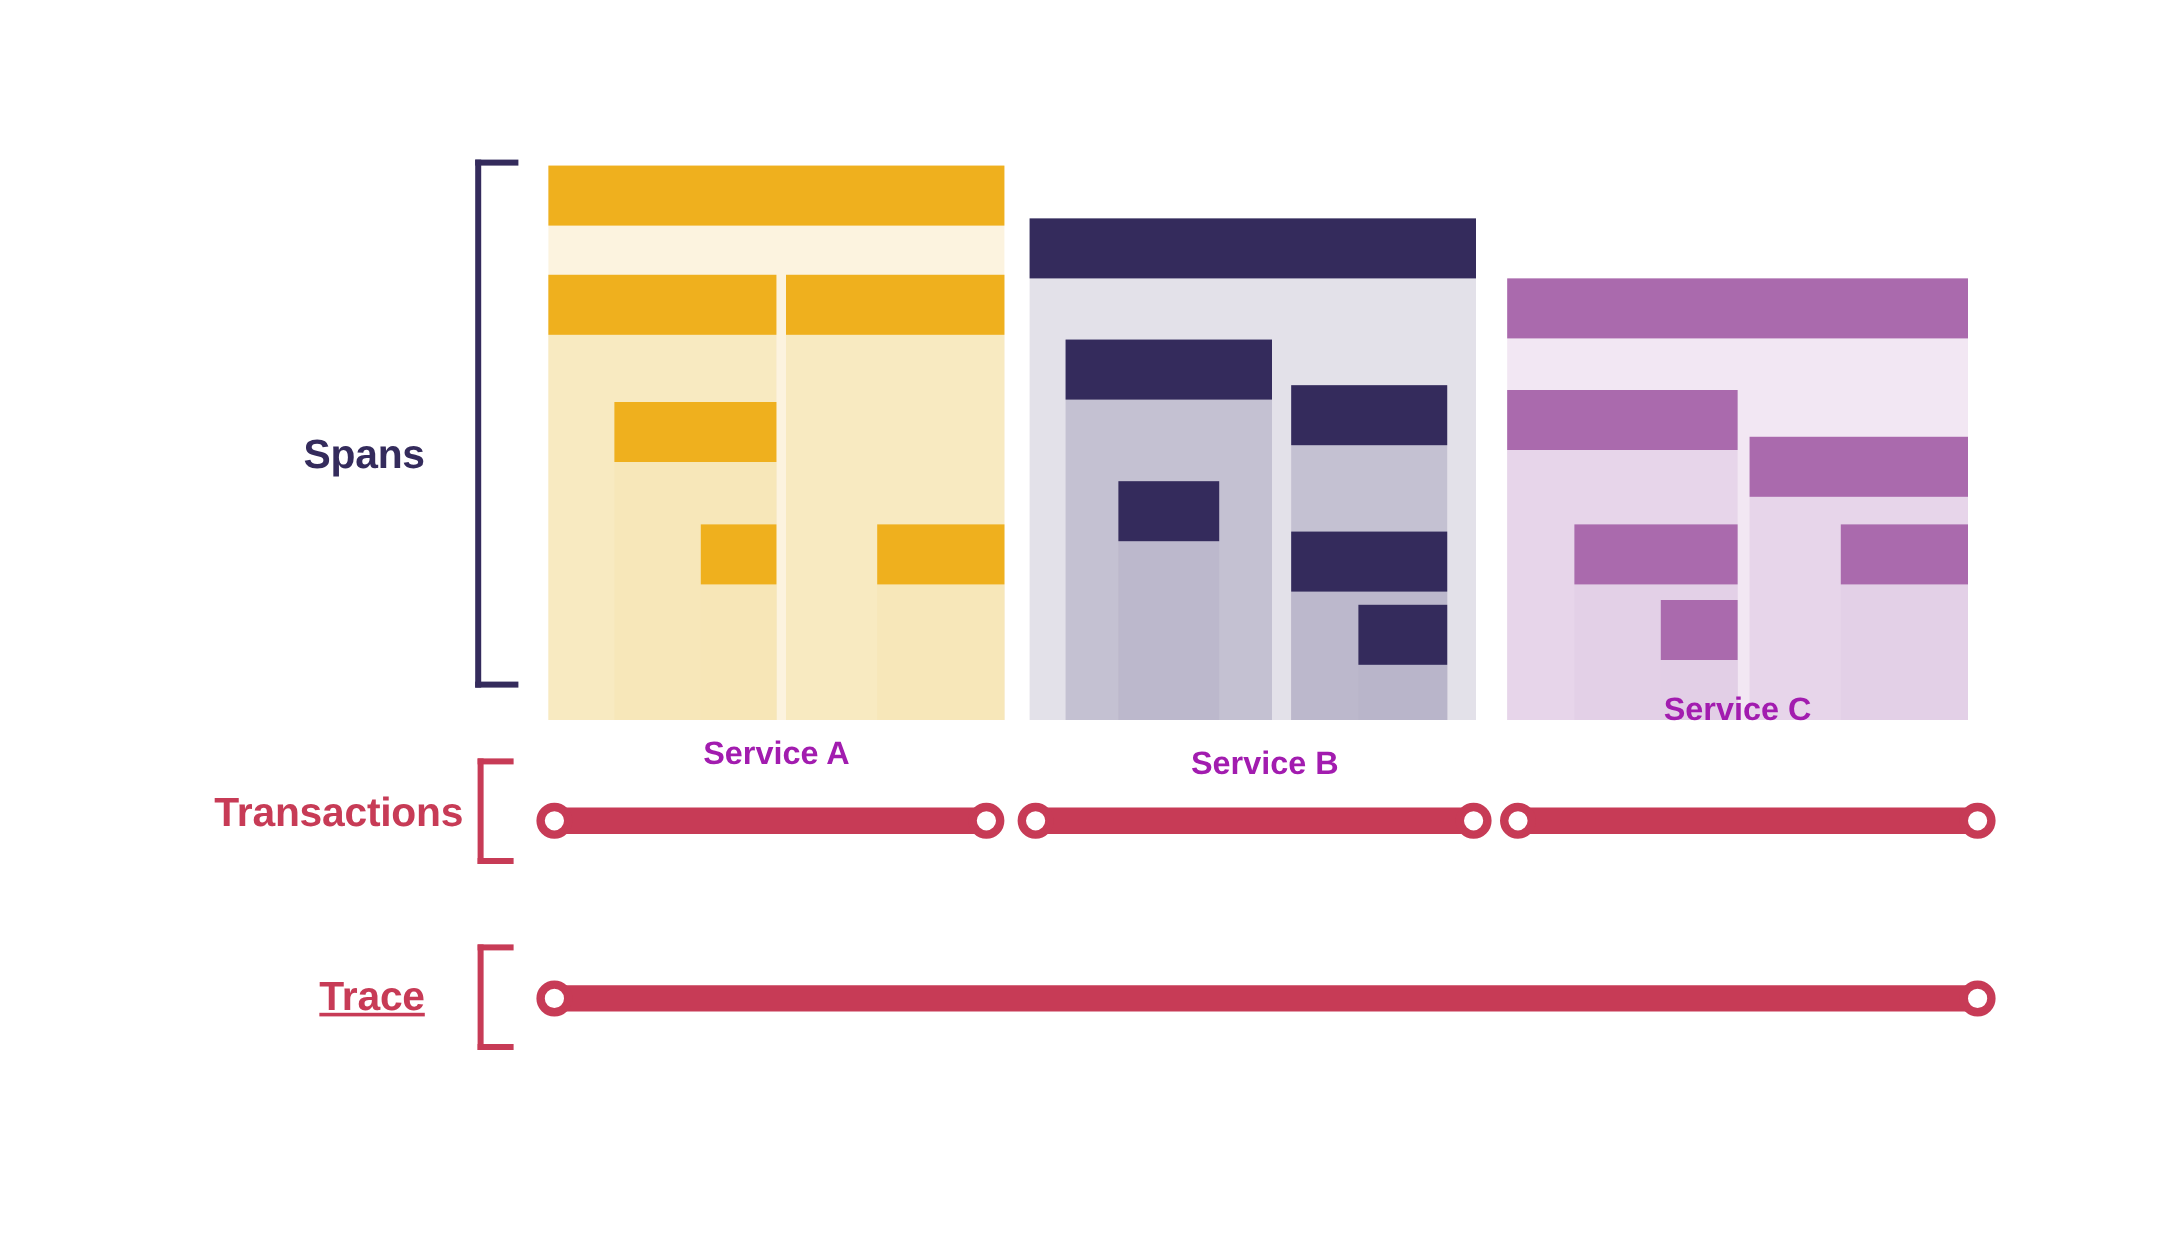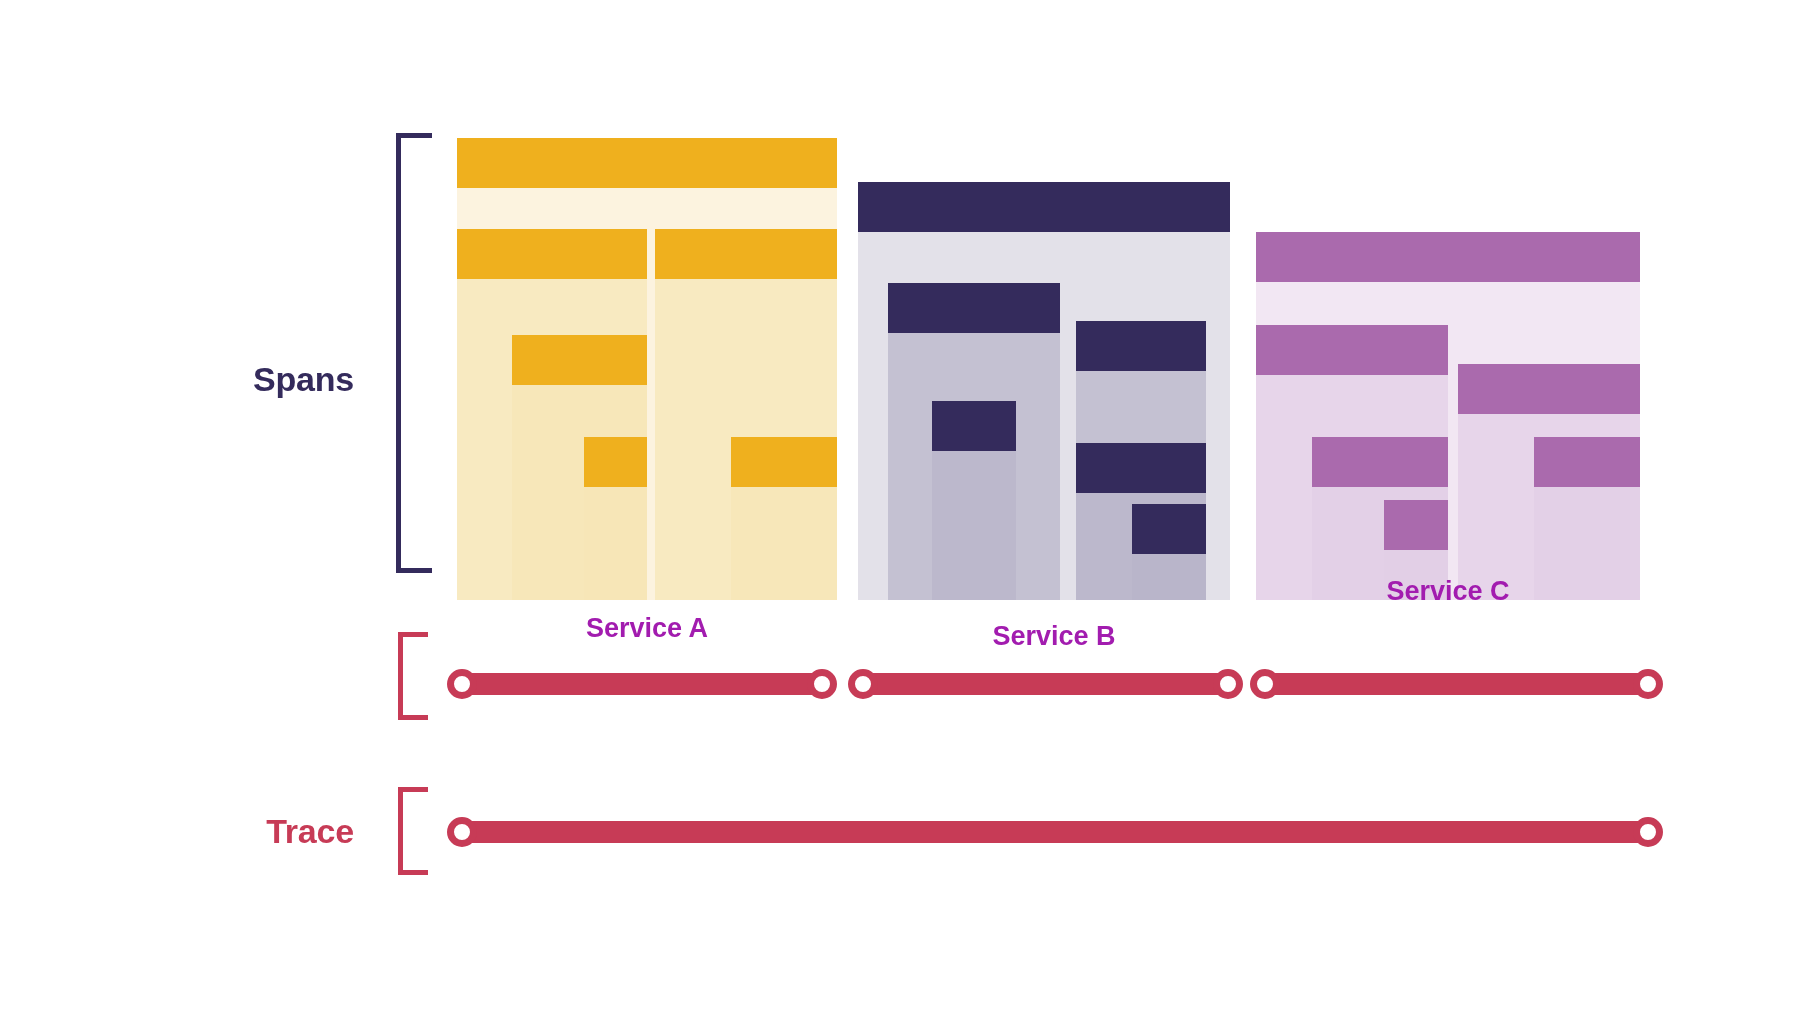--- a/index.html
+++ b/index.html
@@ -41,20 +41,21 @@
     text-align: right;
     font-size: 34px;
     color: #C73B56;
   }
   #label-trace {
     left: 0; top: 812px;
     width: 330px;
     text-align: right;
     font-size: 34px;
     color: #C73B56;
+    text-decoration: underline;
   }
 
   
   .bracket {
     position: absolute;
     box-sizing: border-box;
     border-style: solid;
     border-right: none;
     background: transparent;
   }
@@ -126,20 +127,21 @@
     border-radius: 50%;
     background: #ffffff;
   }
 </style>
 </head>
 <body>
 
 <div id="stage">
 
   <div class="row-label" id="label-spans">Spans</div>
+  <div class="row-label" id="label-transactions">Transactions</div>
   <div class="row-label" id="label-trace">Trace</div>
 
   <div class="bracket" id="bracket-spans"></div>
   <div class="bracket" id="bracket-transactions"></div>
   <div class="bracket" id="bracket-trace"></div>
 
   <div id="spans-area">
       <div class="span-group" style="left: 0px; width: 1800px;">
         <div class="span-bar" style="left: 457px; width: 380px; height: 462px; bottom: 0px;">
           <div class="body" style="background: rgb(252, 243, 223); opacity: 1;"></div>

